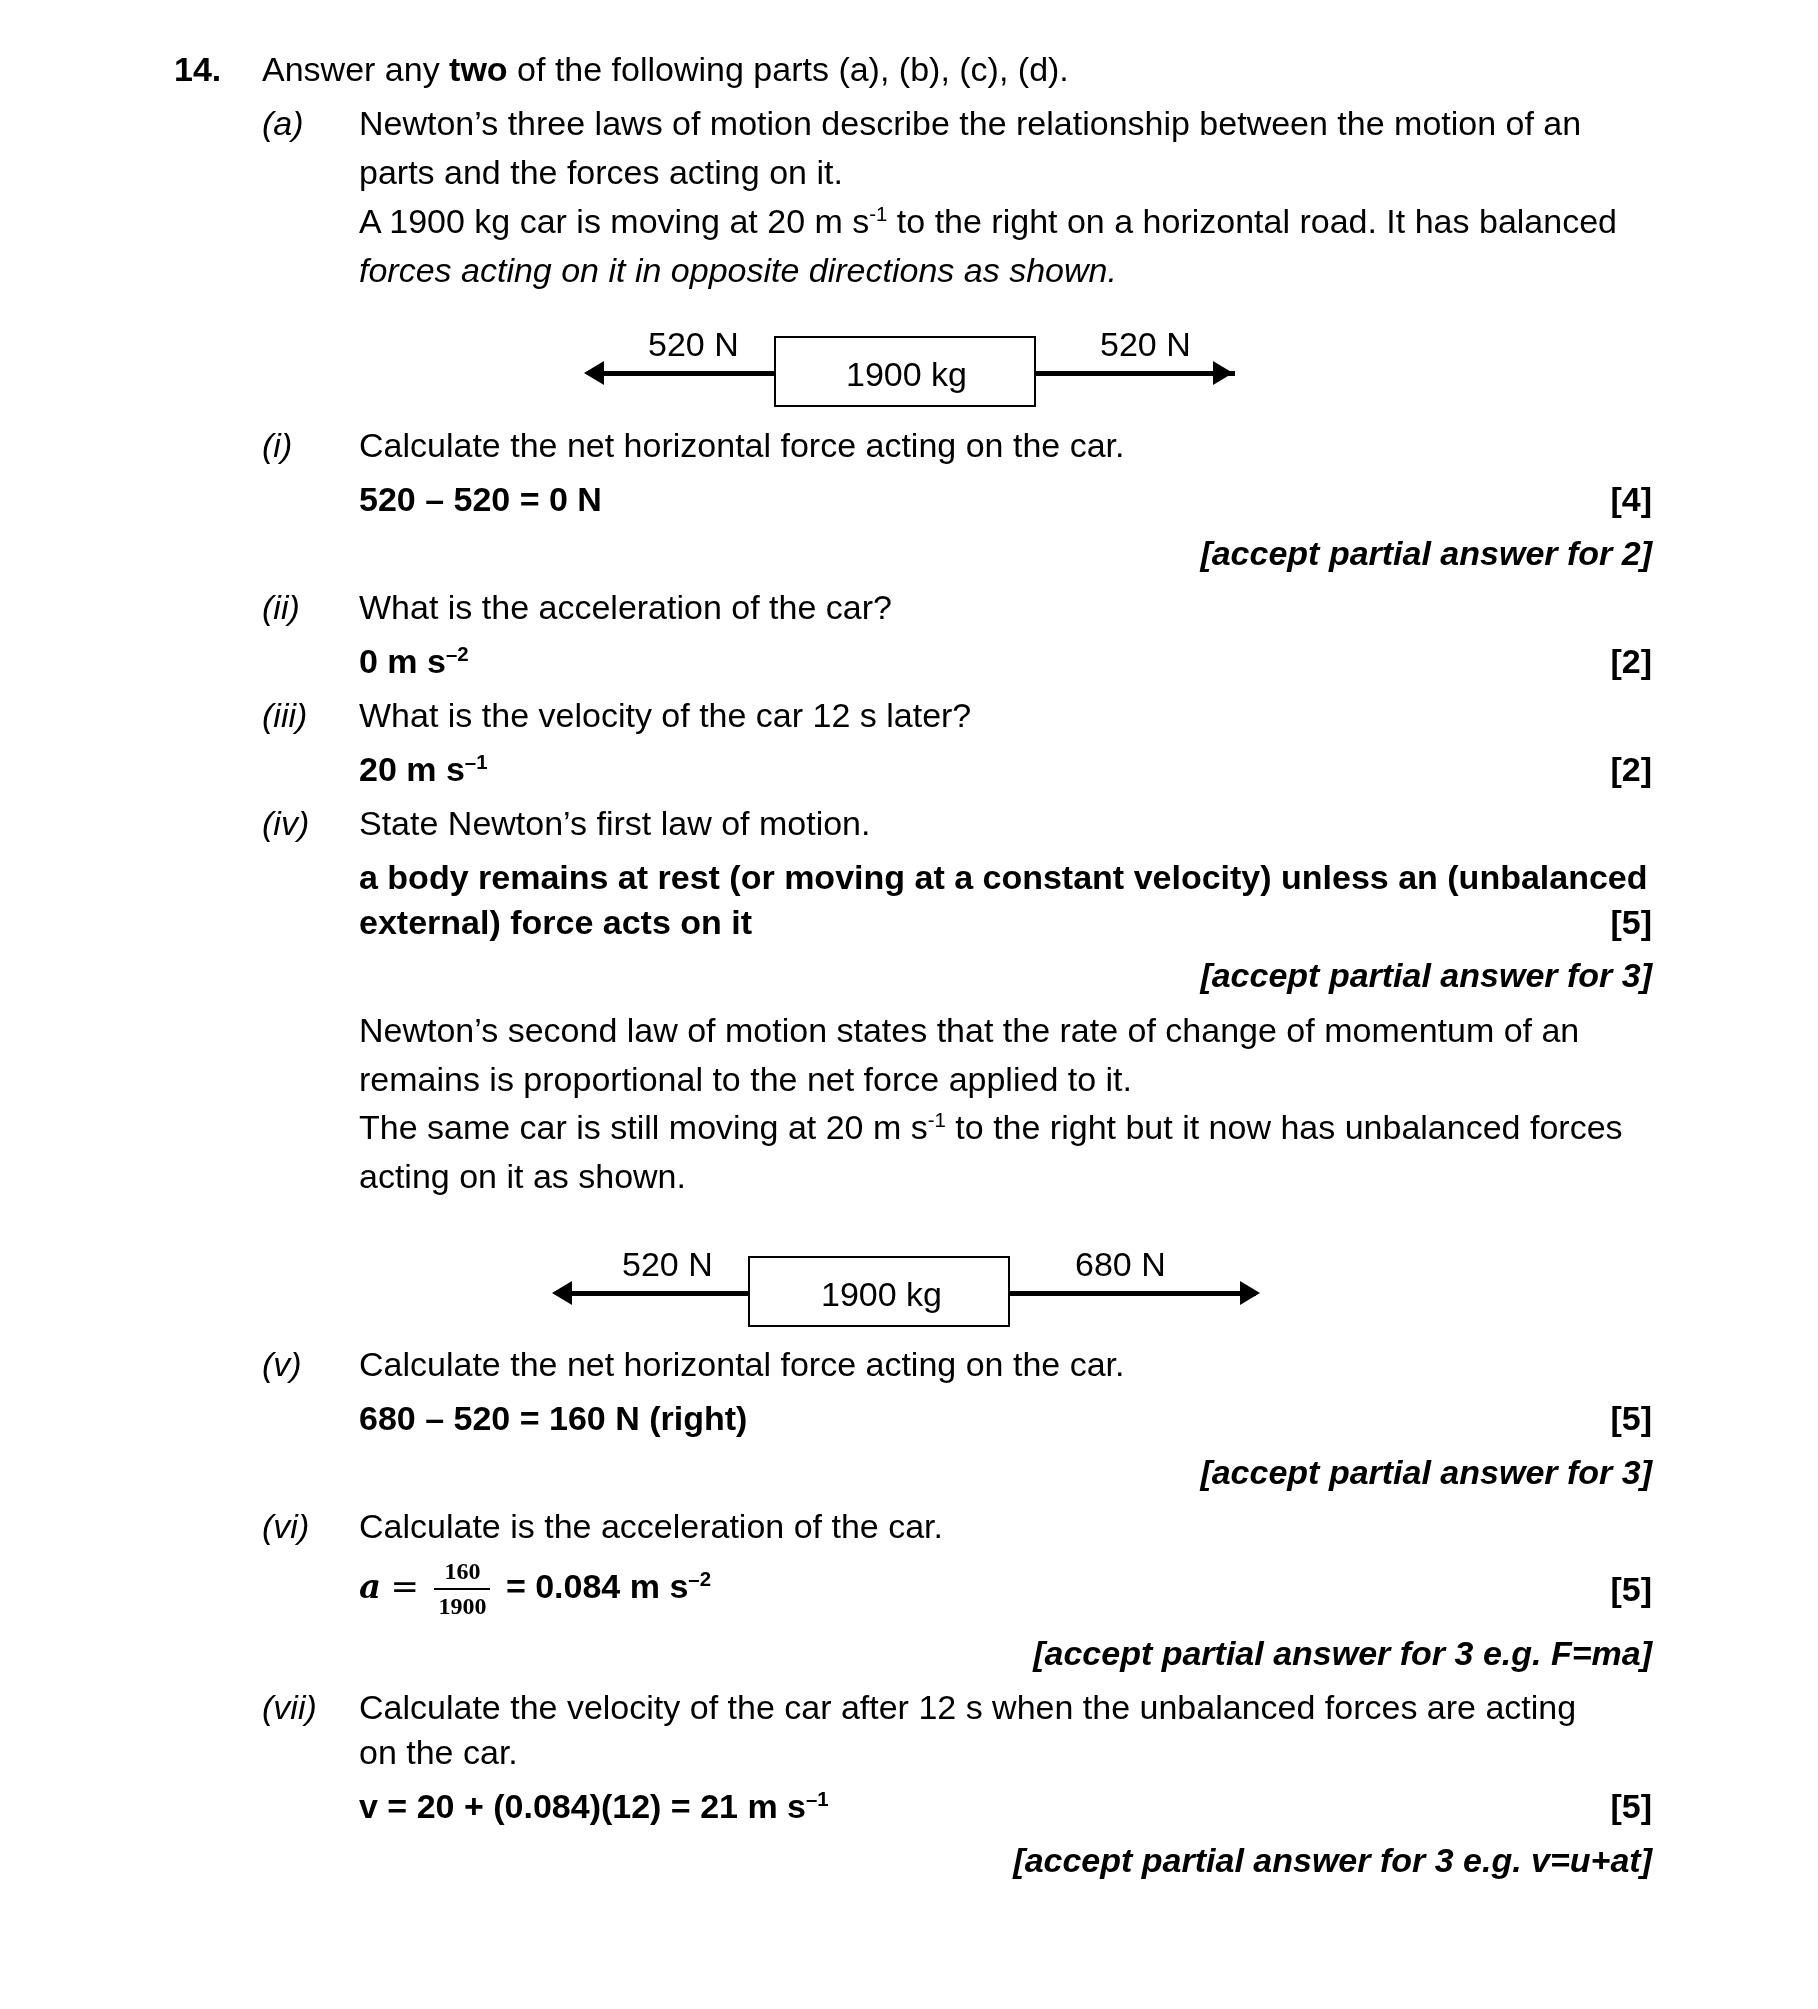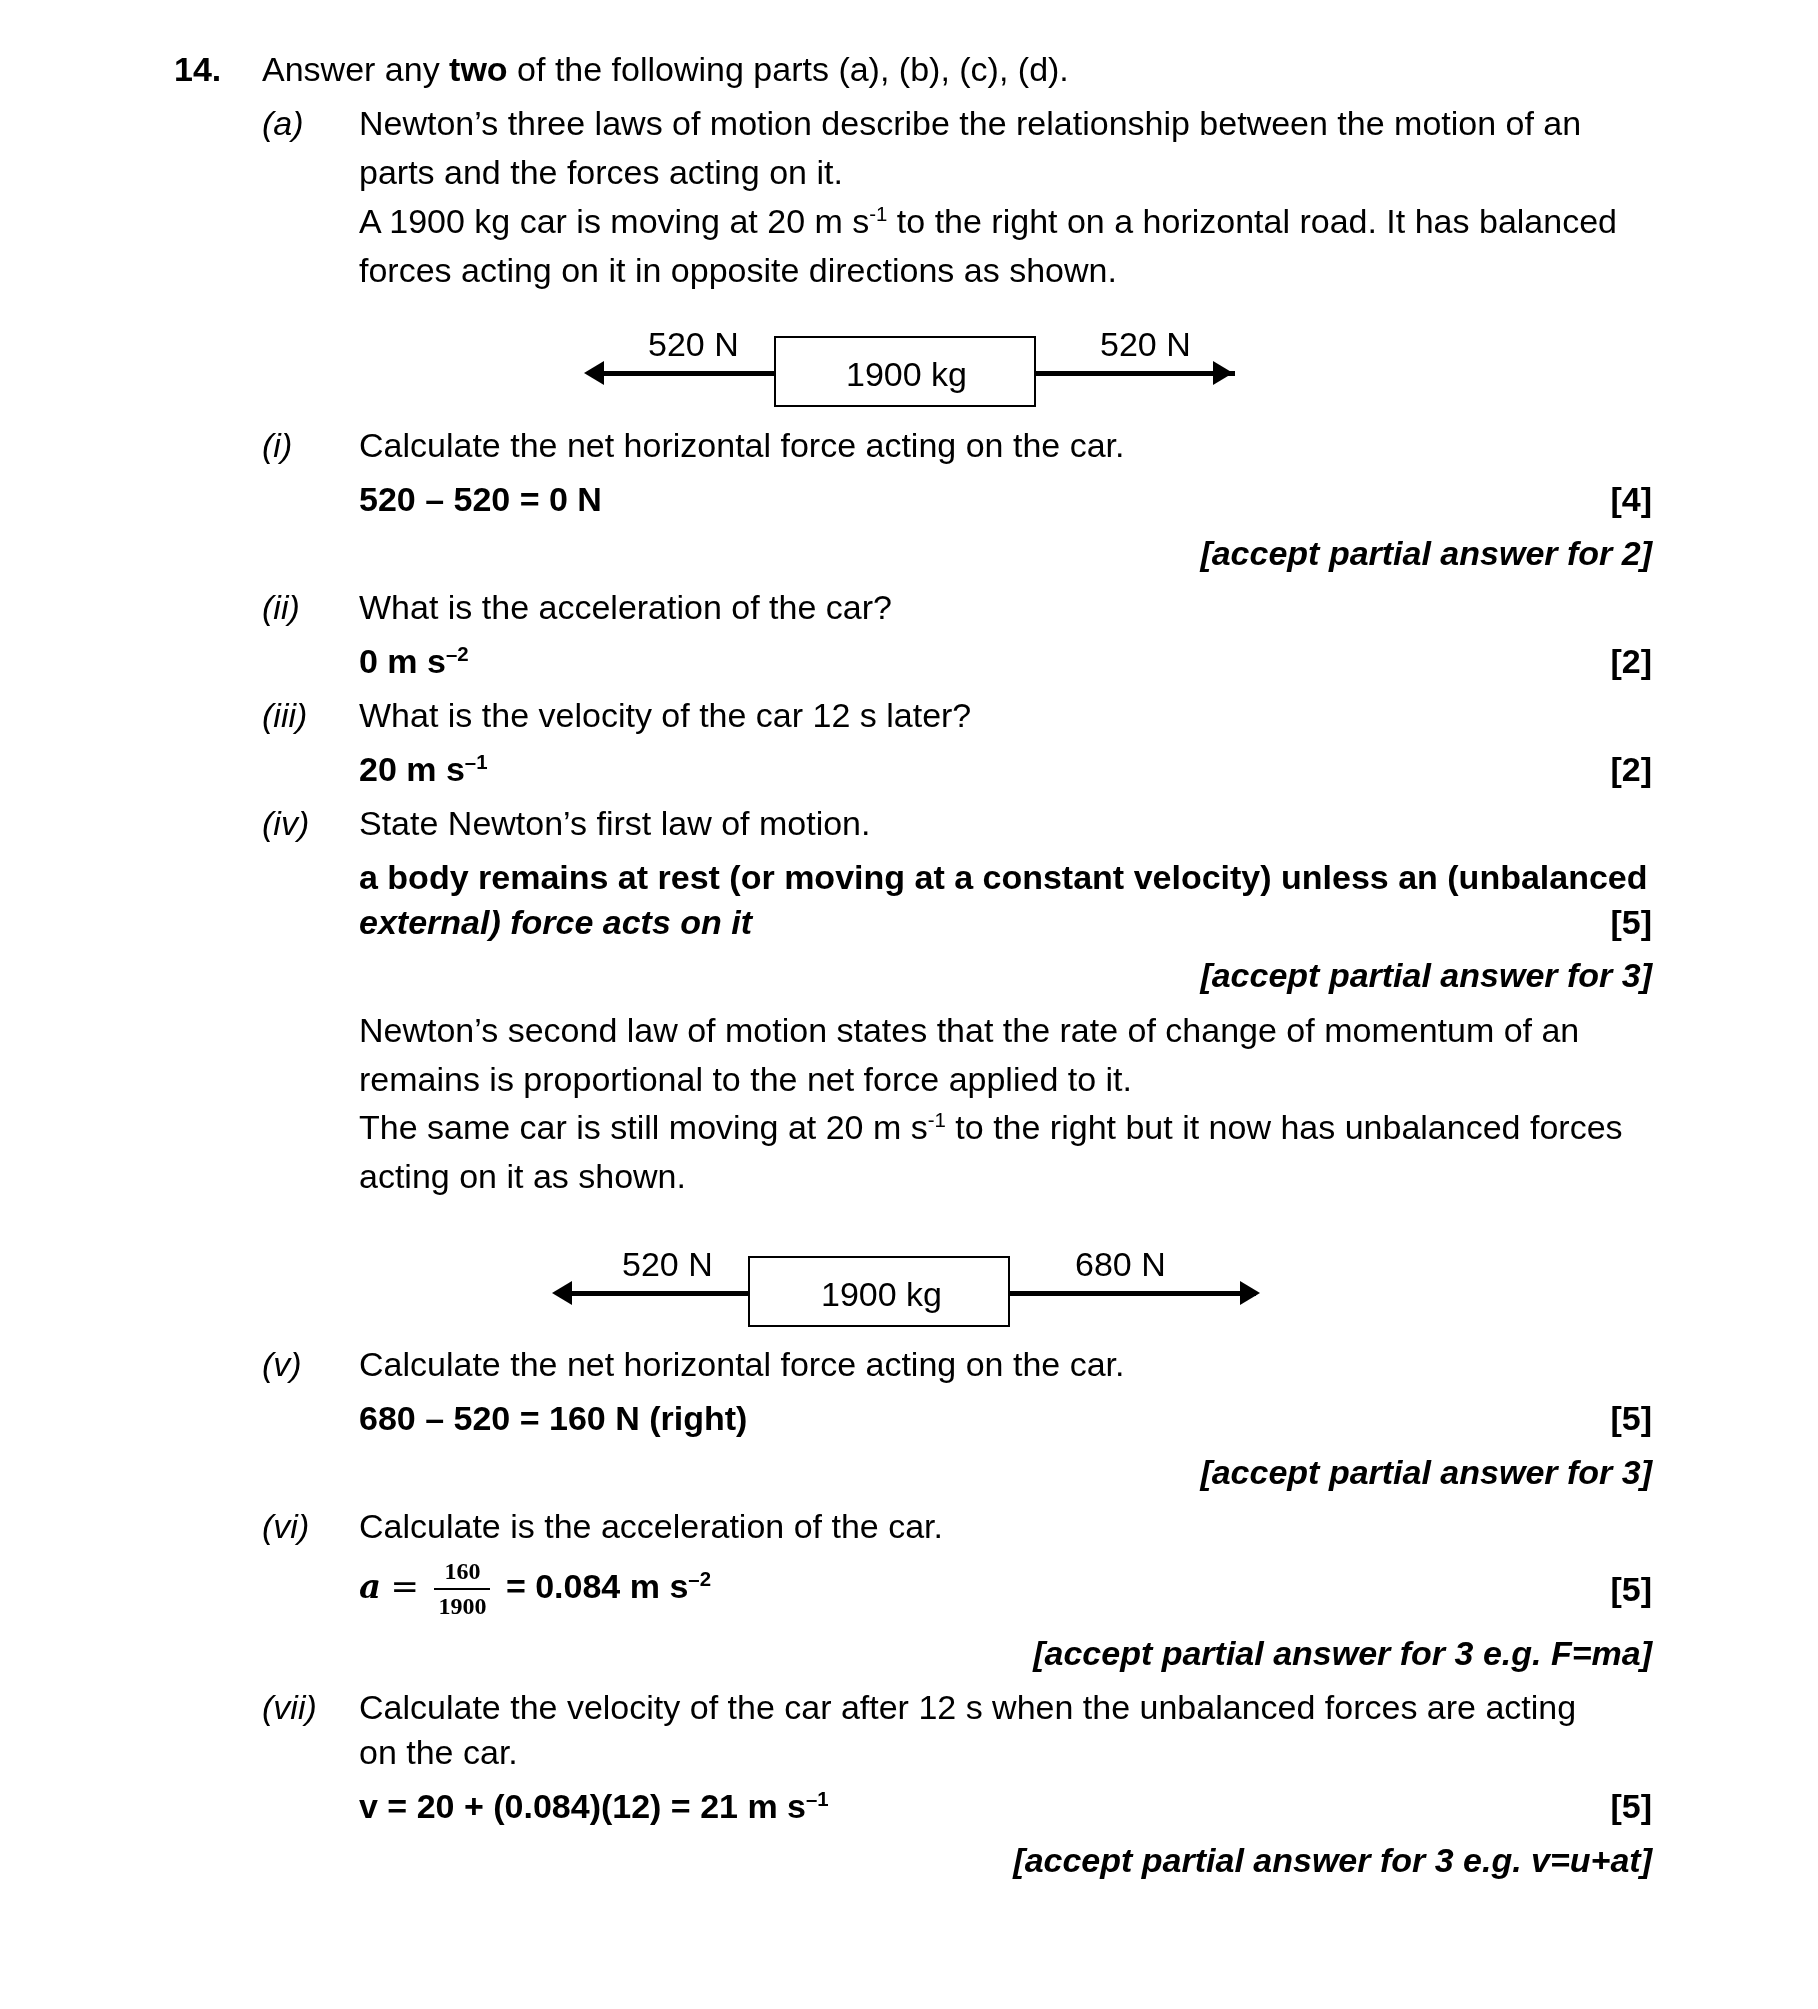--- a/index.html
+++ b/index.html
@@ -24,21 +24,21 @@
 </head>
 <body>
 
 <div class="abs b num" style="top:52px;">14.</div>
 <div class="abs" style="left:262px;top:52px;"><span>Answer any </span><span class="b">two</span><span> of the following parts (a), (b), (c), (d).</span></div>
 
 <div class="abs i" style="left:262px;top:106px;">(a)</div>
 <div class="abs txt" style="top:106px;">Newton’s three laws of motion describe the relationship between the motion of an</div>
 <div class="abs txt" style="top:155px;">parts and the forces acting on it.</div>
 <div class="abs txt" style="top:204px;"><span>A 1900 kg car is moving at 20 m s</span><sup>-1</sup><span> to the right on a horizontal road.  It has balanced</span></div>
-<div class="abs txt" style="top:253px;">forces acting on it in opposite directions as shown.</div>
+<div class="abs txt" style="top:253px;font-style:italic;">forces acting on it in opposite directions as shown.</div>
 
 <div>
   <div class="abs" style="left:648px;top:327px;">520 N</div>
   <div class="abs" style="left:1100px;top:327px;">520 N</div>
   <div class="arrow" style="left:600px;top:371px;width:175px;"></div>
   <svg style="position:absolute;left:584px;top:361px;" width="20" height="24">
       <polygon points="0,12 20,0 20,24" fill="#000"></polygon>
     </svg>
   <div class="arrow" style="left:1035px;top:371px;width:200px;"></div>
   <svg style="position:absolute;left:1213px;top:361px;" width="20" height="24">
@@ -60,21 +60,21 @@
 <div class="abs marks" style="top:644px;">[2]</div>
 
 <div class="abs i lab" style="top:698px;">(iii)</div>
 <div class="abs txt" style="top:698px;">What is the velocity of the car 12 s later?</div>
 <div class="abs b txt" style="top:752px;"><span>20 m s</span><sup>–1</sup></div>
 <div class="abs marks" style="top:752px;">[2]</div>
 
 <div class="abs i lab" style="top:806px;">(iv)</div>
 <div class="abs txt" style="top:806px;">State Newton’s first law of motion.</div>
 <div class="abs b txt" style="top:860px;">a body remains at rest (or moving at a constant velocity) unless an (unbalanced</div>
-<div class="abs b txt" style="top:905px;font-style:italic;">external) force acts on it</div>
+<div class="abs b txt" style="top:905px;">external) force acts on it</div>
 <div class="abs marks" style="top:905px;">[5]</div>
 <div class="abs accept" style="top:958px;">[accept partial answer for 3]</div>
 
 <div class="abs txt" style="top:1013px;">Newton’s second law of motion states that the rate of change of momentum of an</div>
 <div class="abs txt" style="top:1062px;">remains is proportional to the net force applied to it.</div>
 <div class="abs txt" style="top:1110px;"><span>The same car is still moving at 20 m s</span><sup>-1</sup><span> to the right but it now has unbalanced forces</span></div>
 <div class="abs txt" style="top:1159px;">acting on it as shown.</div>
 
 <div>
   <div class="abs" style="left:622px;top:1247px;">520 N</div>

